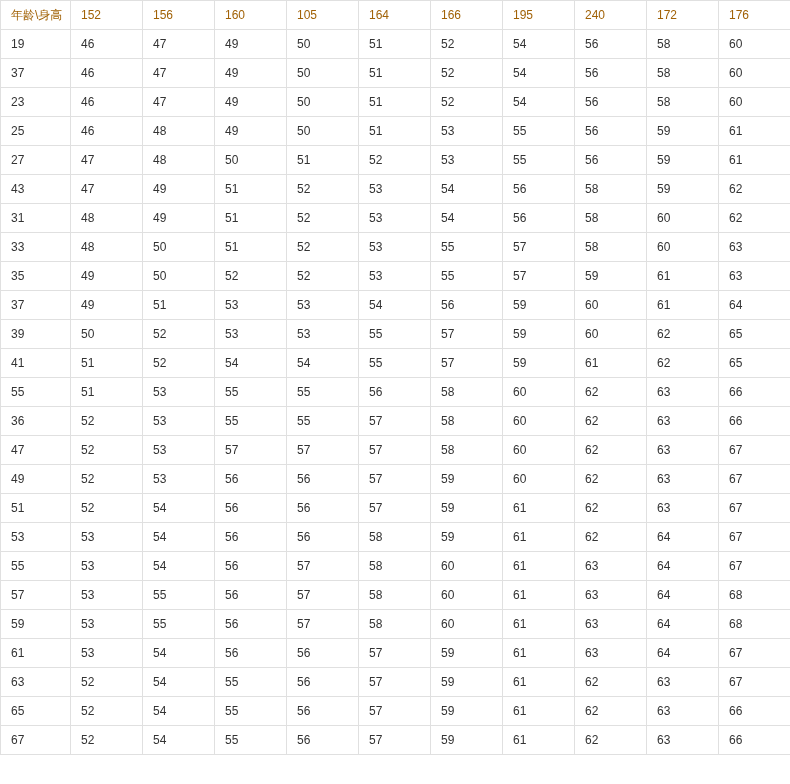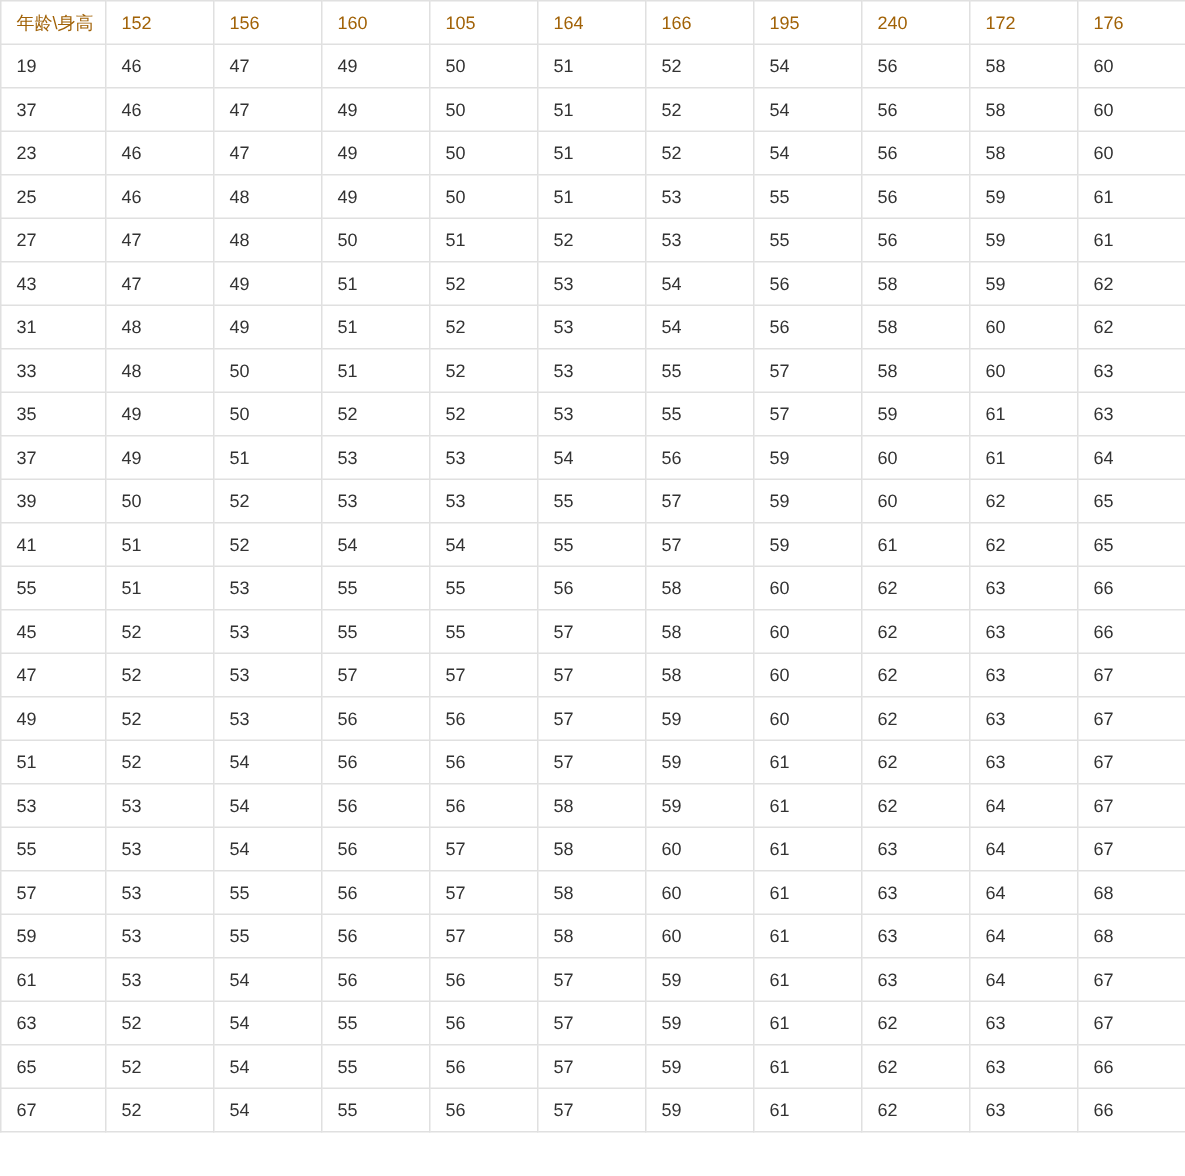--- a/index.html
+++ b/index.html
@@ -239,21 +239,21 @@
       <td>55</td>
       <td>55</td>
       <td>56</td>
       <td>58</td>
       <td>60</td>
       <td>62</td>
       <td>63</td>
       <td>66</td>
     </tr>
     <tr>
-      <td>45</td>
+      <td>36</td>
       <td>52</td>
       <td>53</td>
       <td>55</td>
       <td>55</td>
       <td>57</td>
       <td>58</td>
       <td>60</td>
       <td>62</td>
       <td>63</td>
       <td>66</td>

